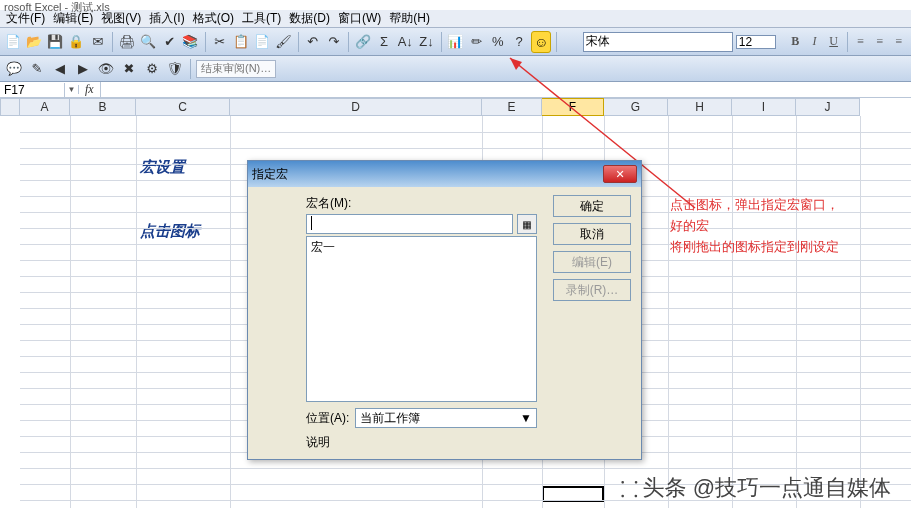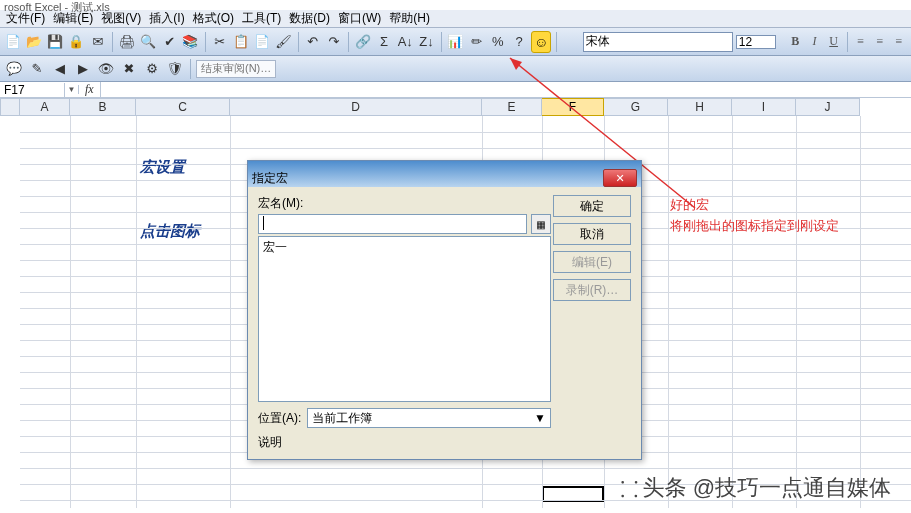--- a/index.html
+++ b/index.html
@@ -90,29 +90,29 @@
   .sel-cell { position:absolute;border:2px solid #000;width:62px;height:16px;}
   
   .dialog {
     position:absolute;left:247px;top:160px;width:395px;height:300px;
     background:#ece9d8;border:1px solid #6b8ab0;
     box-shadow:2px 2px 6px rgba(0,0,0,.3);
     display:flex;flex-direction:column;
   }
   .dlg-title {
     height:26px;background:linear-gradient(#4e8dce,#b8d4ef);
-    display:flex;align-items:flex-end;justify-content:space-between;
+    display:flex;align-items:center;justify-content:space-between;
     padding:0 4px;font-size:12px;color:#000;
   }
   .dlg-close {
     width:34px;height:18px;background:linear-gradient(#e77,#c22);
     border:1px solid #933;border-radius:2px;
     display:flex;align-items:center;justify-content:center;color:#fff;font-size:11px;
   }
-  .dlg-body { padding:8px 10px;flex:1;display:flex;gap:2px;}
+  .dlg-body { padding:8px 10px;flex:1;display:flex;gap:16px;margin-left:48px;}
   .dlg-left { flex:1;display:flex;flex-direction:column;}
   .dlg-label { font-size:12px;margin-bottom:2px;}
   .dlg-name-row { display:flex;gap:4px;margin-bottom:2px;}
   .dlg-name-input {
     flex:1;height:20px;border:1px solid #7f9db9;background:#fff;padding:0 4px;font-size:12px;
   }
   .dlg-name-input .cursor { display:inline-block;width:1px;height:14px;background:#000;vertical-align:middle;}
   .ref-btn { width:20px;height:20px;border:1px solid #7f9db9;background:#eee;display:flex;align-items:center;justify-content:center;font-size:10px;}
   .dlg-list {
     flex:1;border:1px solid #7f9db9;background:#fff;padding:2px 4px;font-size:12px;
@@ -275,20 +275,21 @@
       <div class="grid-line-h" style="top: 384px;"></div>
     </div>
 </div>
 
 <svg class="arrow-svg" width="280" height="180">
   <line x1="255" y1="160" x2="70" y2="10" stroke="#e03030" stroke-width="1.5"></line>
   <polygon points="70,10 82,14 76,22" fill="#e03030"></polygon>
 </svg>
 
 <div class="annotation">
+  <div>点击图标，弹出指定宏窗口，</div>
   <div>好的宏</div>
   <div>将刚拖出的图标指定到刚设定</div>
 </div>
 
 <div class="dialog">
   <div class="dlg-title">
     <span>指定宏</span>
     <span class="dlg-close">✕</span>
   </div>
   <div class="dlg-body">

